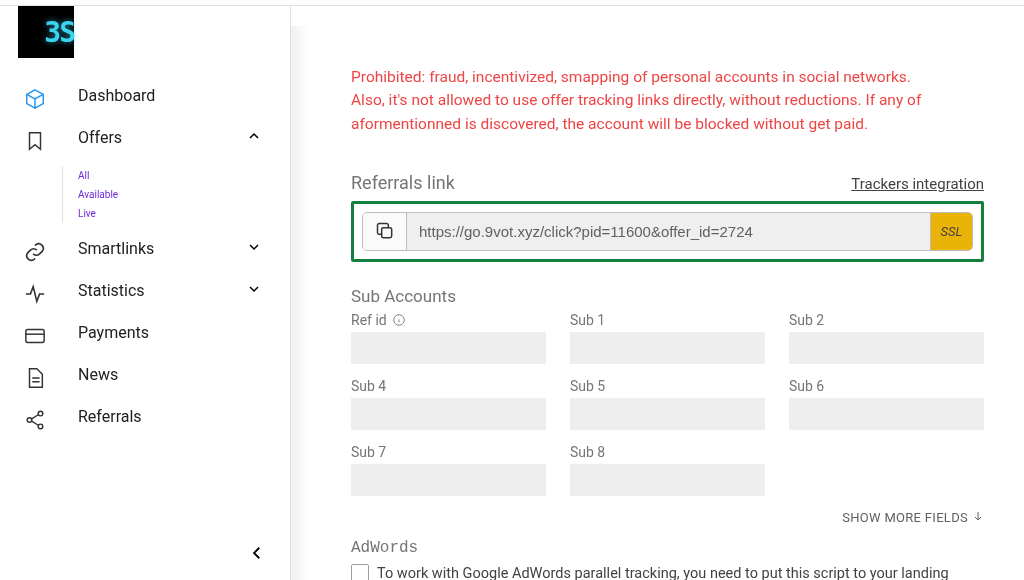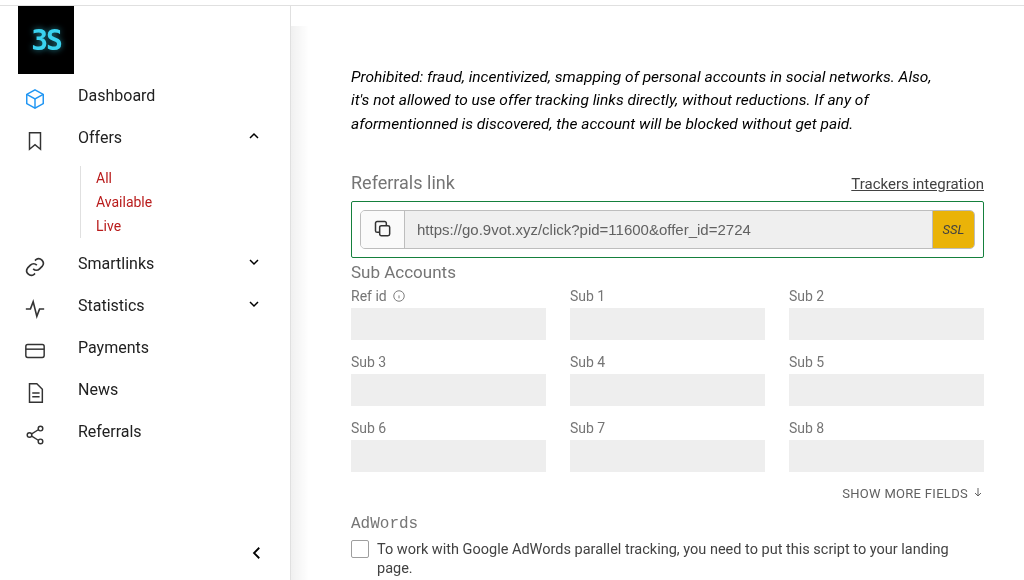--- a/index.html
+++ b/index.html
@@ -14,25 +14,25 @@
 }
 .topbar {
   height: 6px;
   border-bottom: 1px solid #e0e0e0;
 }
 .logo {
   position: absolute;
   top: 6px;
   left: 18px;
   width: 56px;
-  height: 68px;
+  height: 52px;
   background: #000;
   display: flex;
   align-items: center;
-  justify-content: center;
+  justify-content: flex-end;
 }
 .logo-inner {
   font-family: monospace;
   font-weight: 900;
   font-size: 28px;
   color: #3ad3f0;
   letter-spacing: -2px;
   text-shadow: 0 0 6px rgba(58,211,240,.6);
 }
 .layout {
@@ -64,26 +64,25 @@
 }
 .nav-item .chevron {
   margin-right: 6px;
 }
 .sub-list {
   padding-left: 78px;
   padding-top: 4px;
   padding-bottom: 8px;
 }
 .sub-list .sub-item {
-  font-size: 14px;
-  color: #b91c1c;
+  font-size: 10px;
+  color: #6d28d9;
   padding: 4px 0;
   cursor: pointer;
   position: relative;
-  margin-left: 18px;
 }
 .sub-list .sub-item::before {
   content: '';
   position: absolute;
   left: -16px;
   top: 0;
   bottom: 0;
   width: 1px;
   background: #e0e0e0;
 }
@@ -105,25 +104,24 @@
   bottom: 0;
   width: 18px;
   background: linear-gradient(to right, rgba(0,0,0,0.06), rgba(0,0,0,0));
   pointer-events: none;
 }
 .content {
   padding: 0 40px 0 60px;
 }
 .notice {
   font-size: 15.5px;
-  color: #000000;
+  color: #ef4444;
   line-height: 1.5;
   padding-top: 60px;
   padding-right: 40px;
-  font-style: italic;
 }
 .section {
   margin-top: 36px;
 }
 .section-head {
   display: flex;
   justify-content: space-between;
   align-items: baseline;
 }
 .section-title {
@@ -131,21 +129,21 @@
   color: #757575;
   font-weight: 400;
 }
 .trackers-link {
   font-size: 15px;
   color: #424242;
   text-decoration: underline;
   cursor: pointer;
 }
 .highlight-box {
-  border: 1px solid #15803d;
+  border: 3px solid #15803d;
   border-radius: 2px;
   padding: 8px 8px;
   margin-top: 8px;
 }
 .tracking-row {
   display: flex;
   align-items: stretch;
   border: 1px solid #bdbdbd;
   border-radius: 5px;
   overflow: hidden;
@@ -177,21 +175,21 @@
   border-left: 1px solid #bdbdbd;
   font-size: 13px;
   color: #424242;
   background: #eab308;
   cursor: pointer;
   font-style: italic;
 }
 .sub-section-title {
   font-size: 17px;
   color: #757575;
-  margin-top: 4px;
+  margin-top: 24px;
 }
 .sub-grid {
   display: grid;
   grid-template-columns: repeat(3, 1fr);
   gap: 14px 24px;
   margin-top: 6px;
 }
 .sub-field .sub-label {
   font-size: 14px;
   color: #757575;
@@ -400,26 +398,20 @@
             <input style="">
           </div>
           <div class="sub-field">
             <div class="sub-label">
                 <span>Sub 2</span>
               </div>
             <input style="">
           </div>
           <div class="sub-field">
             <div class="sub-label">
-                <span>Sub 3</span>
-              </div>
-            <input style="">
-          </div>
-          <div class="sub-field">
-            <div class="sub-label">
                 <span>Sub 4</span>
               </div>
             <input style="">
           </div>
           <div class="sub-field">
             <div class="sub-label">
                 <span>Sub 5</span>
               </div>
             <input style="">
           </div>

